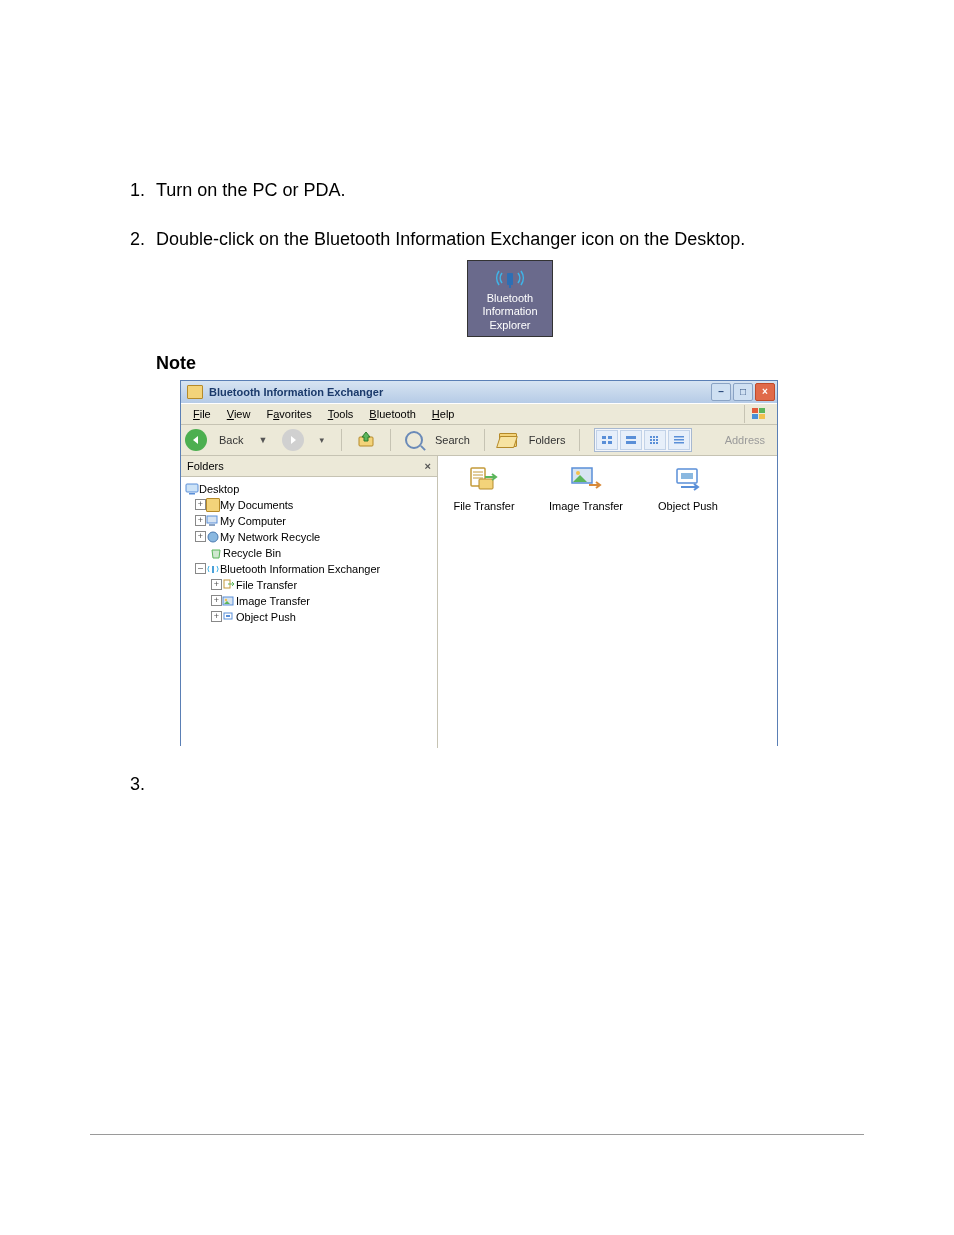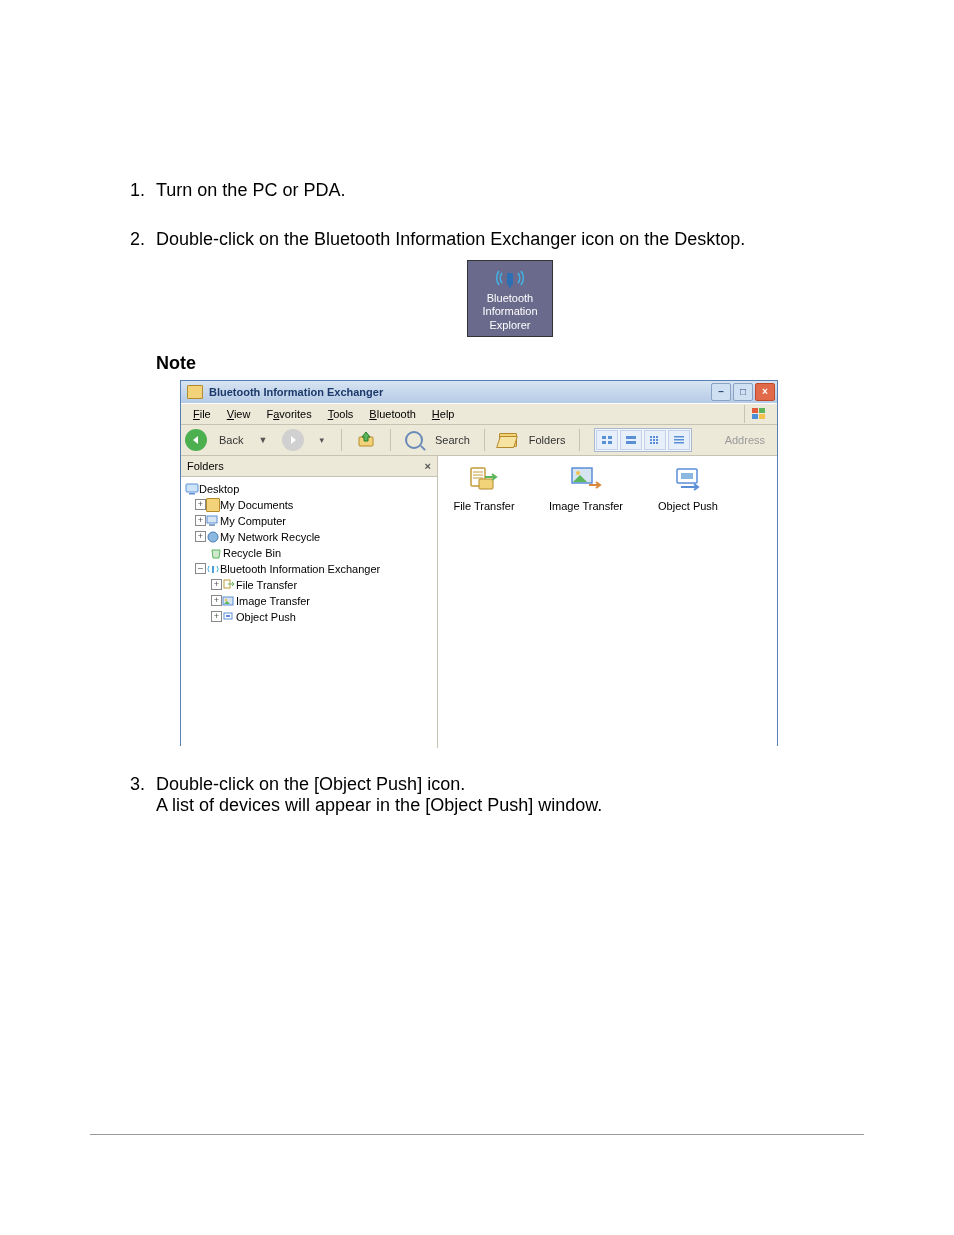--- a/index.html
+++ b/index.html
@@ -335,19 +335,18 @@
                 </div>
                 <div>Object Push</div>
               </div>
             </div>
           </div>
         </div>
       </div>
     </li>
 
     <li>
-      <span class="step-title">Double-click on the [Object Push] icon.</span><br>
-      <span class="step-body">A list of devices will appear in the [Object Push] window.</span>
+      <br>
     </li>
   </ol>
 
   <div class="hr"></div>
 </div>
 
 </body></html>

